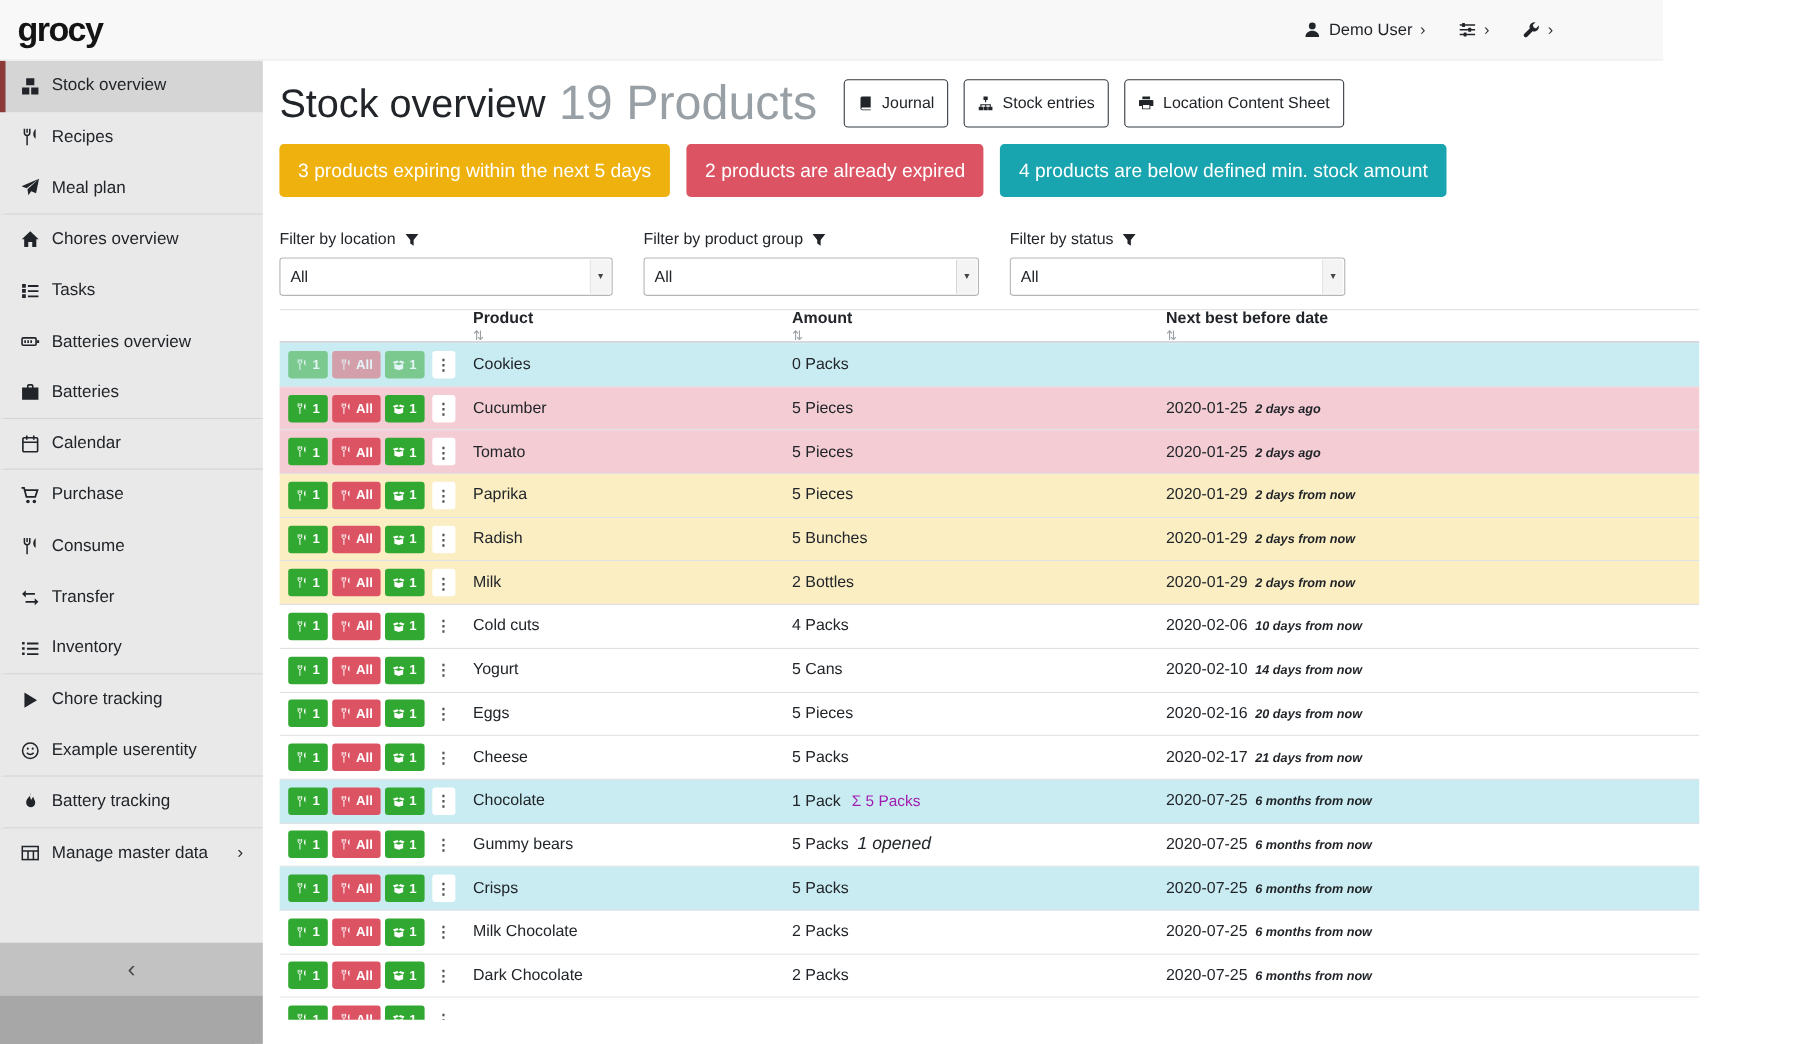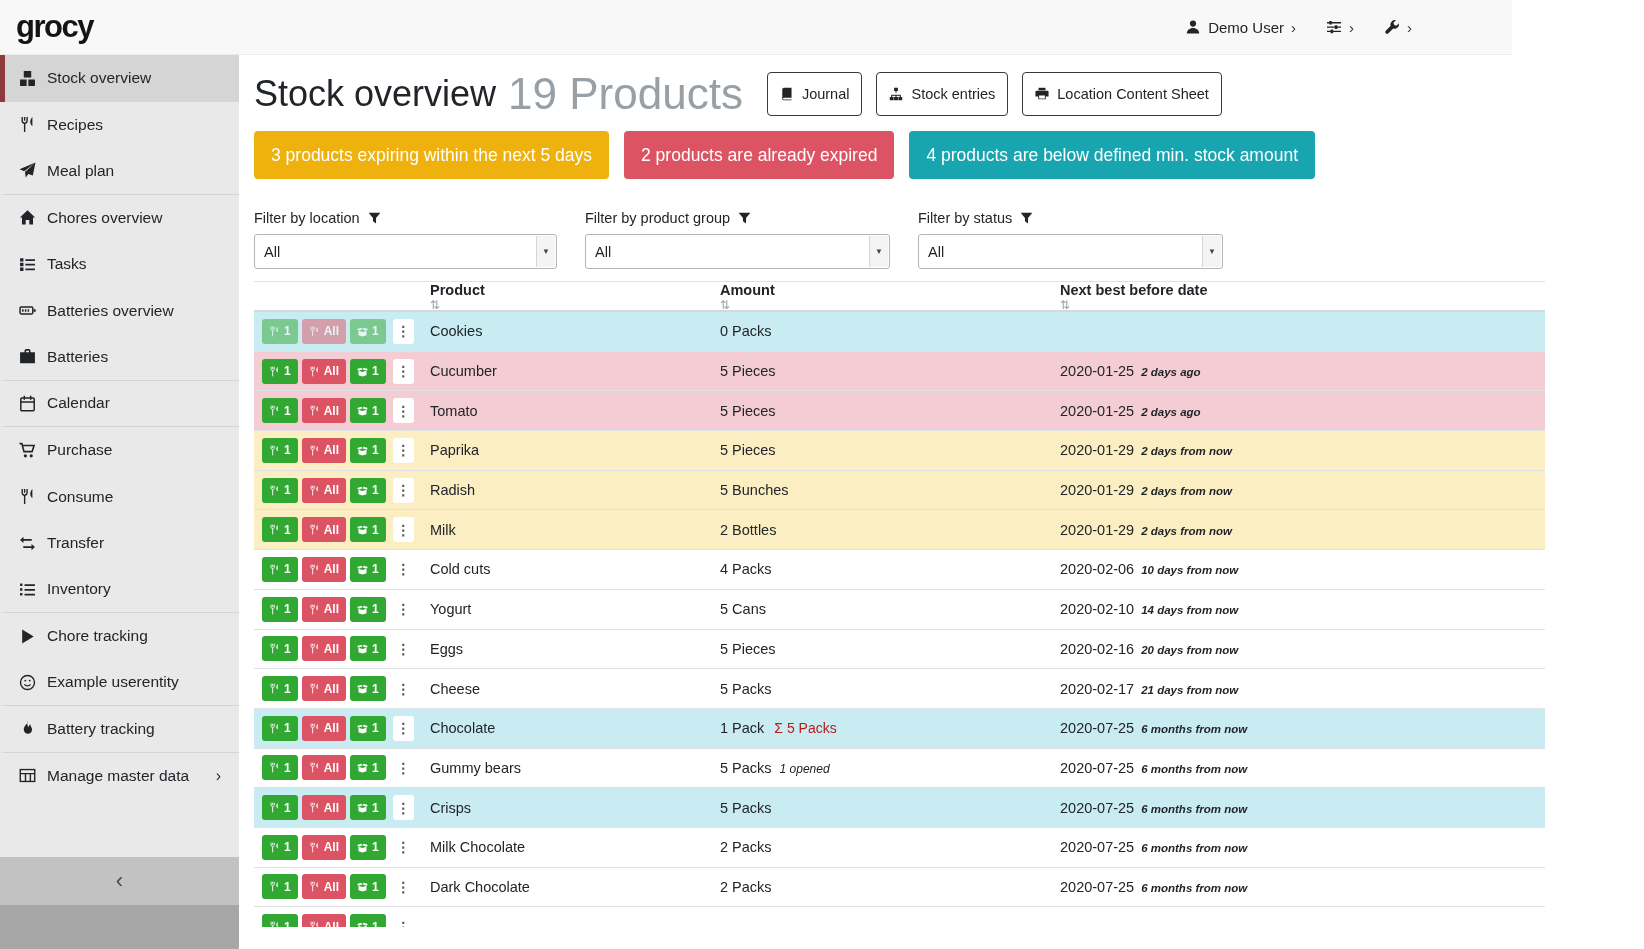--- a/index.html
+++ b/index.html
@@ -73,22 +73,22 @@
   .cell-actions { display:flex; align-items:center; gap:4px; padding-left:8px; }
   .abtn { height:25px; border:none; border-radius:3px; color:#fff; display:flex; align-items:center;
     gap:4px; padding:0 7px; font-size:12px; font-weight:700; font-family:inherit; cursor:pointer; }
   .abtn .ic { width:11px; height:11px; }
   .abtn.green { background:var(--green); }
   .abtn.red { background:var(--red); }
   .dots { width:21px; height:25px; background:#fff; border:none; border-radius:3px; color:#555;
     font-size:14px; font-weight:700; display:flex; align-items:center; justify-content:center;
     cursor:pointer; margin-left:3px; font-family:inherit; }
   .trow.disabled .abtn { opacity:.5; }
-  .amount-sum { color:#b91c1c; margin-left:10px; font-size:14px; }
-  .amount-note { font-style:italic; font-size:12px; margin-left:8px; }
+  .amount-sum { color:#a21caf; margin-left:10px; font-size:14px; }
+  .amount-note { font-style:italic; font-size:16px; margin-left:8px; }
   .date-note { font-style:italic; font-size:11.5px; font-weight:600; margin-left:7px; }
 </style>
 </head>
 <body>
 
 <header class="topbar">
   <div class="logo">grocy</div>
   <div class="topbar-right">
     <div class="menu-item">
       <span class="ic">

